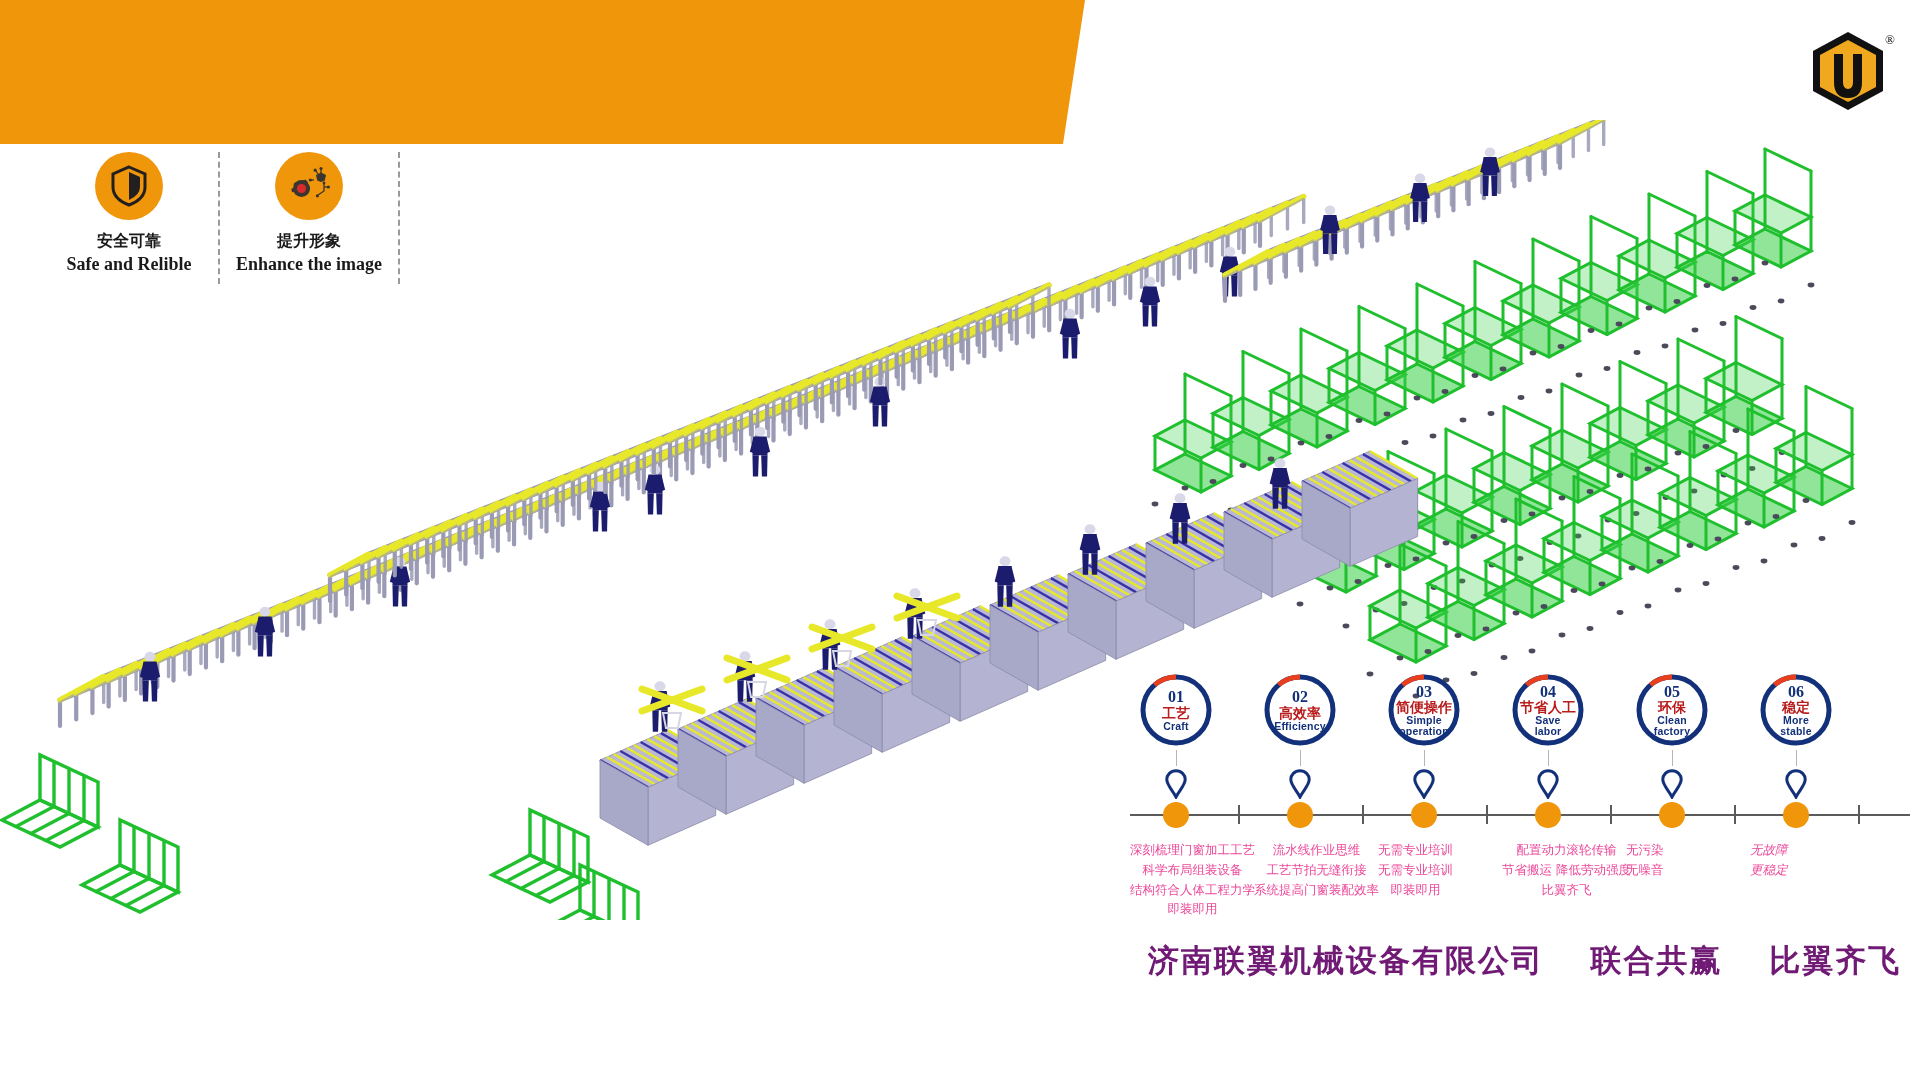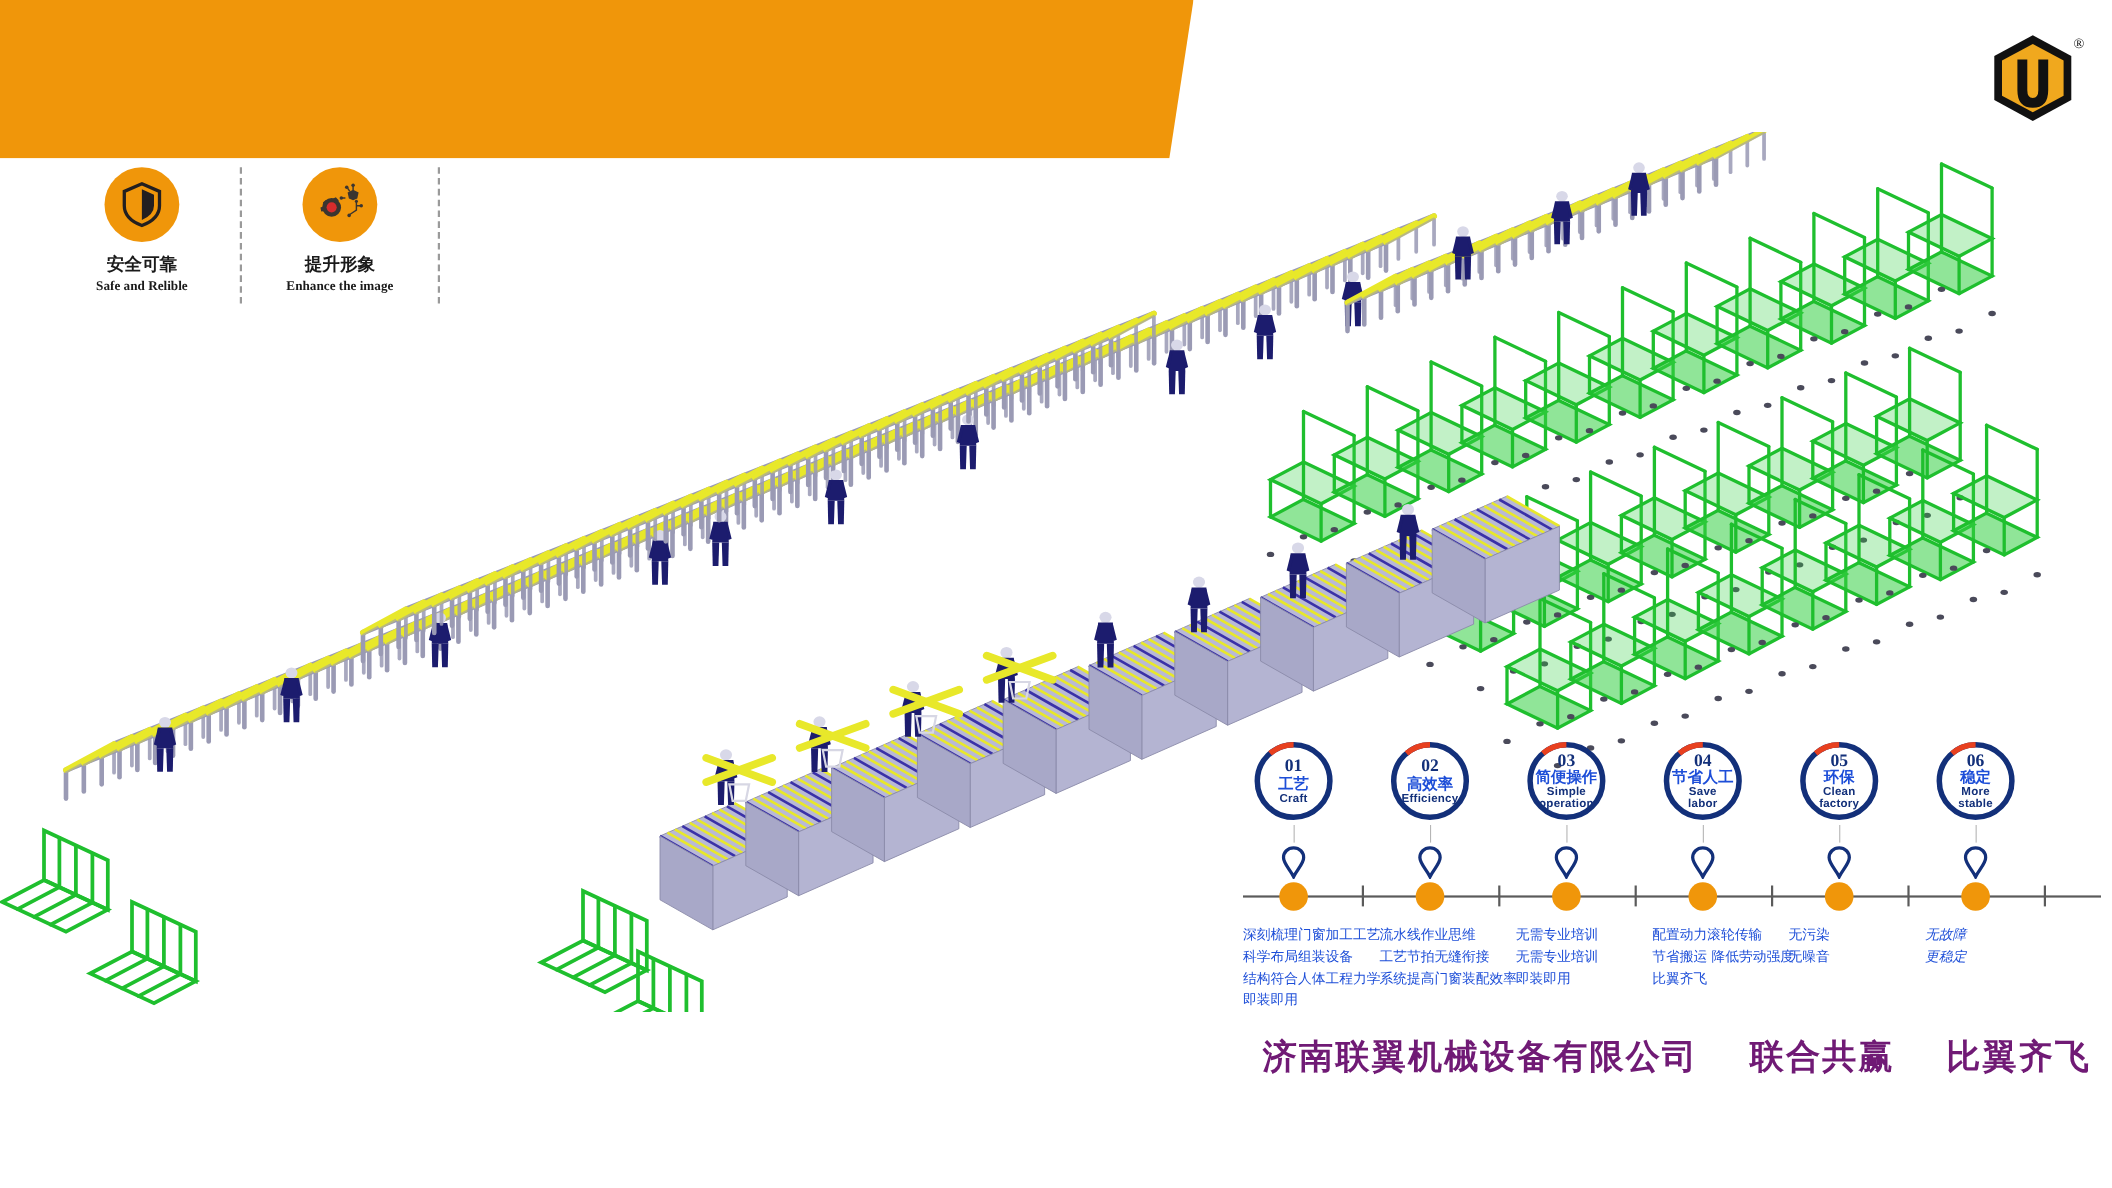--- a/index.html
+++ b/index.html
@@ -56,21 +56,21 @@
   }
   .feature-circle{
     width:68px;height:68px;border-radius:50%;background:#F0960A;
     display:flex;align-items:center;justify-content:center;margin-bottom:10px;
   }
   .feature-cn{
     font-size:16px;font-weight:bold;color:#1a1a1a;line-height:1.35;white-space:nowrap;
     font-family:Liberation Serif, serif;
   }
   .feature-en{
-    font-size:12px;font-weight:bold;color:#1a1a1a;line-height:1.35;white-space:nowrap;
+    font-size:18px;font-weight:bold;color:#1a1a1a;line-height:1.35;white-space:nowrap;
     font-family:"Liberation Serif",serif;
   }
   
   .illustration{position:absolute;left:0;top:120px;width:1920px;height:800px;z-index:1;}
   
   .timeline{position:absolute;left:1130px;top:672px;width:780px;height:240px;z-index:3;}
   .badge-row{position:absolute;left:0;top:0;width:780px;height:105px;}
   .badge{
     position:absolute;top:0;width:76px;height:76px;
   }
@@ -80,43 +80,43 @@
   .badge-inner{
     position:absolute;left:0;top:0;width:76px;height:76px;border-radius:50%;
     display:flex;flex-direction:column;align-items:center;justify-content:center;
     text-align:center;line-height:1.08;
   }
   .badge-num{
     font-size:16px;font-weight:bold;color:#13307a;
     font-family:"Liberation Serif",serif;
   }
   .badge-cn{
-    font-size:14px;font-weight:bold;color:#1d4ed8;white-space:nowrap;
+    font-size:14px;font-weight:bold;color:#b91c1c;white-space:nowrap;
     font-family:"DejaVu Sans","Liberation Sans",sans-serif;
   }
   .badge-en{
     font-size:10.5px;font-weight:bold;color:#13307a;letter-spacing:0.2px;
     font-family:"Liberation Sans",sans-serif;line-height:1.05;
   }
   .badge-stem{
     position:absolute;top:78px;width:1px;height:16px;background:#b5b5b5;
   }
   .axis{
     position:absolute;left:0;top:142px;width:780px;height:2px;background:#5b5b5b;
   }
   .axis-tick{position:absolute;top:133px;width:1.5px;height:19px;background:#5b5b5b;}
   .pin{position:absolute;top:97px;width:22px;height:30px;}
   .dot{
     position:absolute;top:130px;width:26px;height:26px;border-radius:50%;
     background:#F0960A;
   }
   .desc-row{position:absolute;left:0;top:168px;width:800px;}
   .desc{
-    position:absolute;top:0;font-size:12.5px;color:#1d4ed8;line-height:1.58;
-    font-family:"DejaVu Sans","Liberation Sans",sans-serif;white-space:nowrap;
+    position:absolute;top:0;font-size:12.5px;color:#ec4899;line-height:1.58;
+    font-family:"DejaVu Sans","Liberation Sans",sans-serif;white-space:nowrap;text-align:center;
   }
   
   .footer{
     position:absolute;left:1148px;top:940px;z-index:3;
     font-size:31px;font-weight:bold;color:#701a75;letter-spacing:2px;
     font-family:Liberation Mono, monospace;white-space:nowrap;
   }
   .footer span{margin-right:26px;}
 </style>
 </head>

